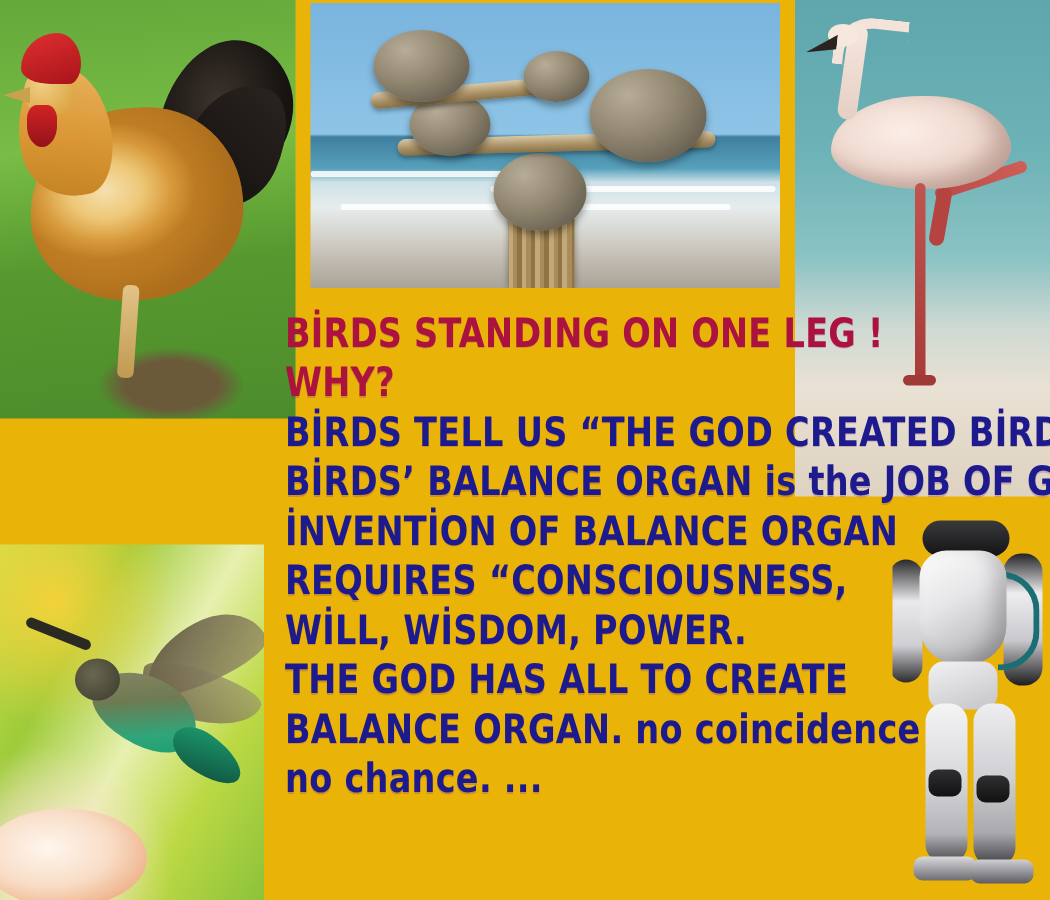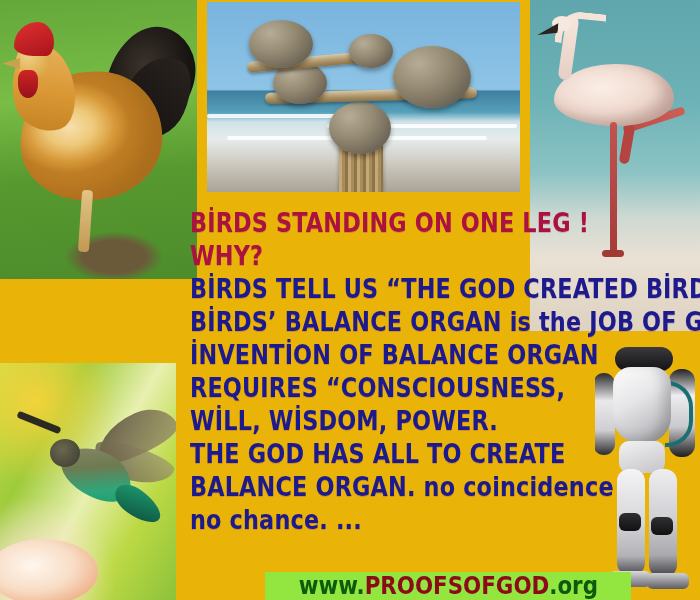--- a/index.html
+++ b/index.html
@@ -356,17 +356,14 @@
     <div class="rb-torso"></div>
     <div class="rb-pelvis"></div>
     <div class="rb-leg-l"></div>
     <div class="rb-leg-r"></div>
     <div class="rb-knee" style="left:24px;top:168px;"></div>
     <div class="rb-knee" style="left:56px;top:172px;"></div>
     <div class="rb-foot-l"></div>
     <div class="rb-foot-r"></div>
   </div>
 
-  <div id="url-banner">
-    <div id="url-text"><span class="url-green">www.</span><span class="url-red">PROOFSOFGOD</span><span class="url-green">.org</span></div>
-  </div>
 
 </div>
 
 </body></html>

